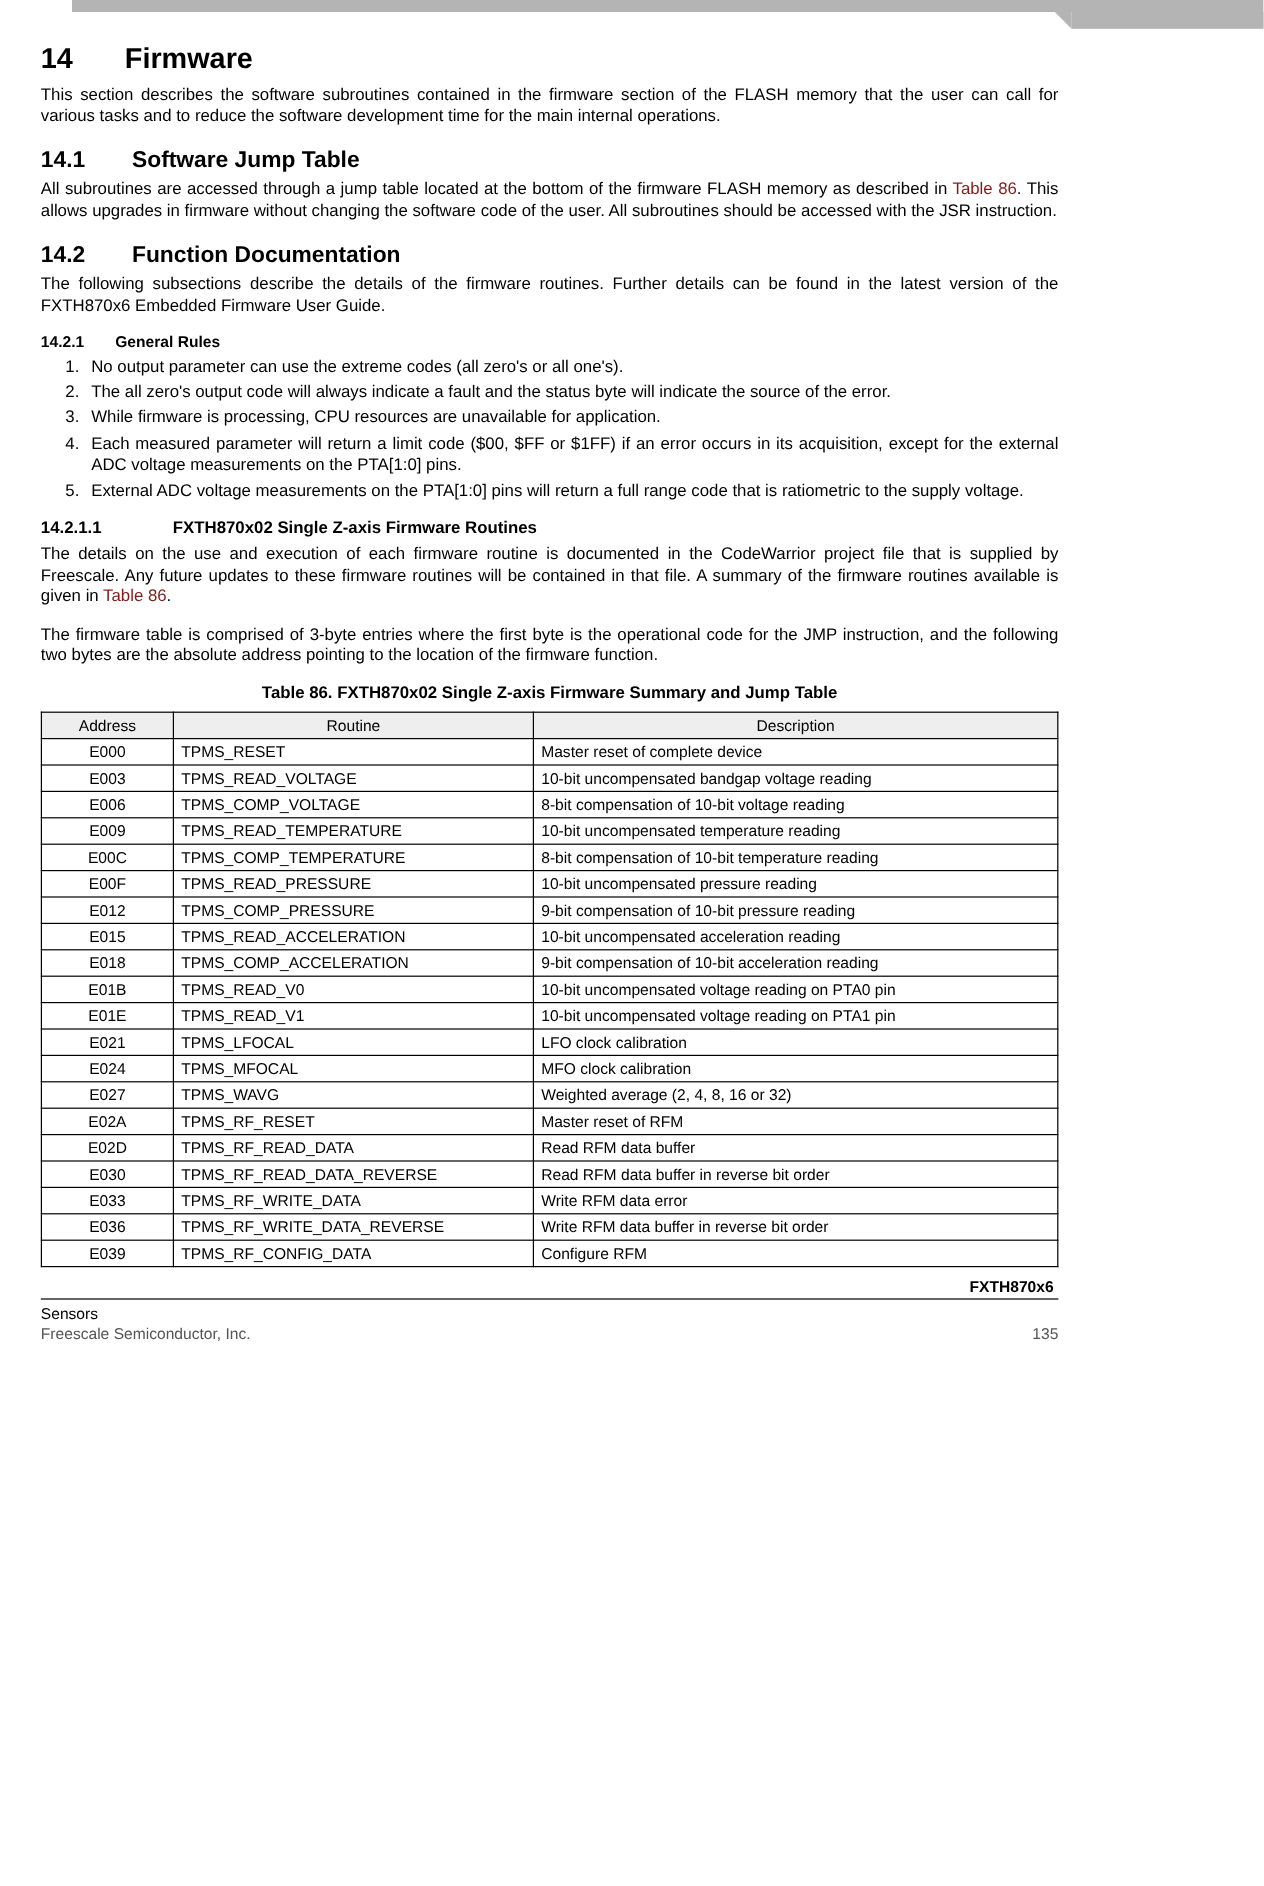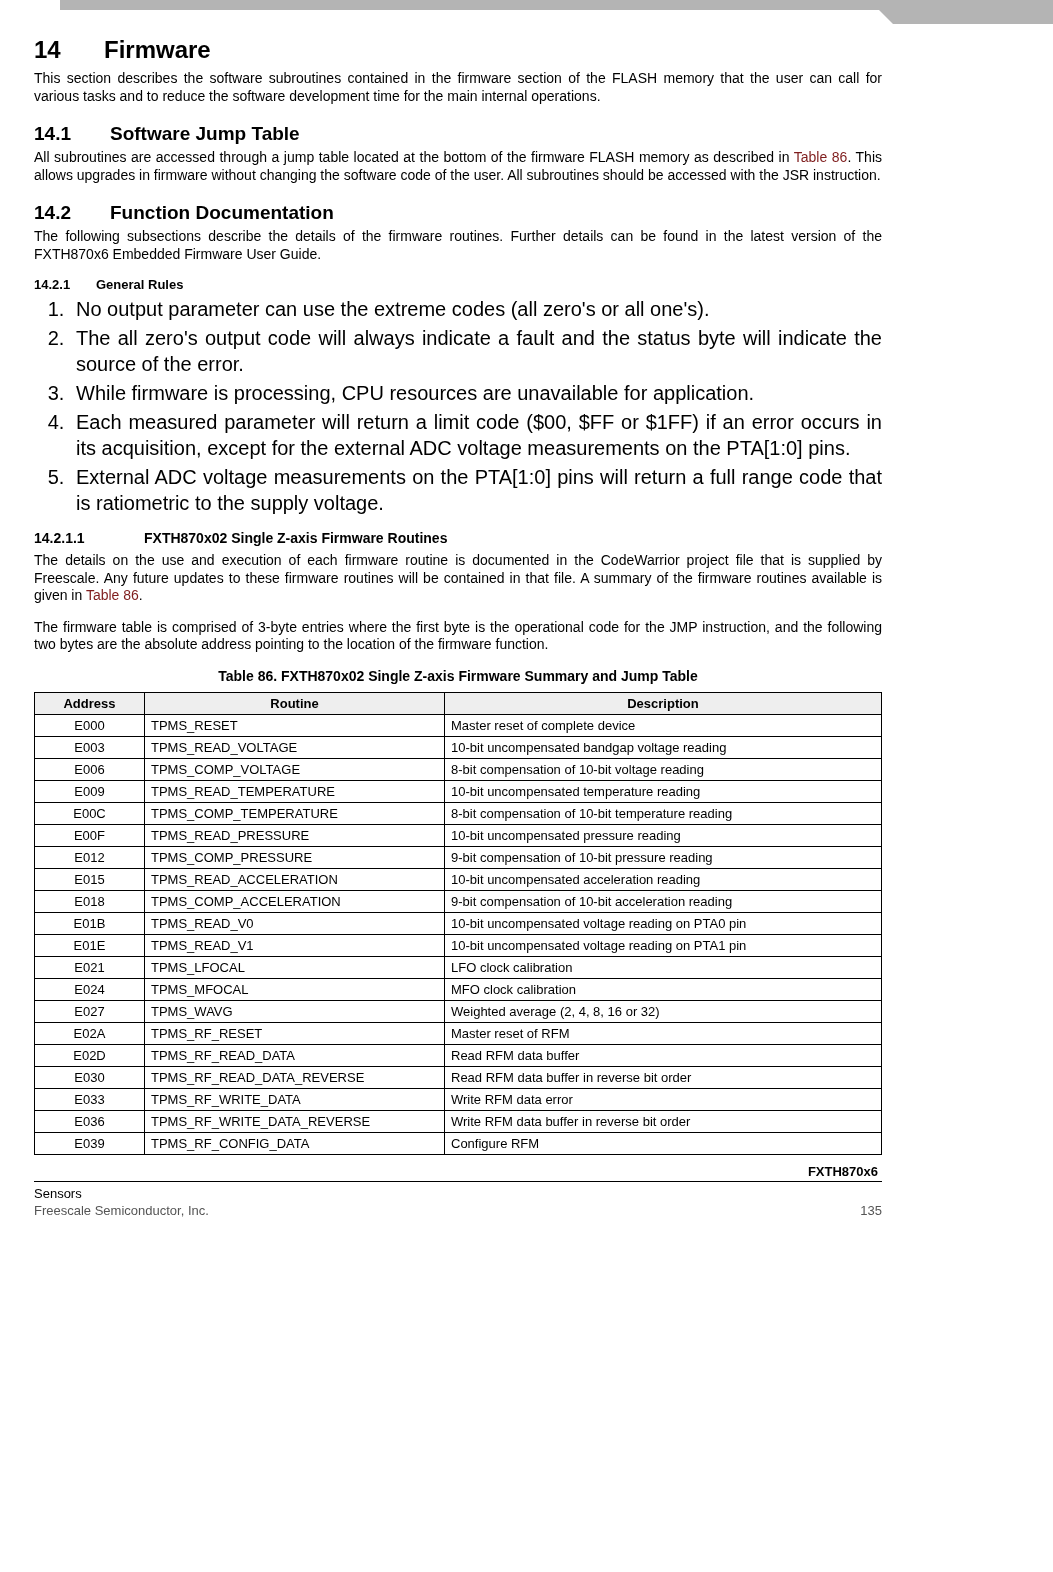--- a/index.html
+++ b/index.html
@@ -11,27 +11,27 @@
   .page { padding: 26px 34px 20px 34px; width: 916px; position: relative; }
   h1.chapter { font-size: 24px; font-weight: bold; margin: 0 0 6px 0; }
   h1.chapter .num { display:inline-block; width:70px; }
   p { font-size: 14px; line-height: 1.25; margin: 0 0 14px 0; text-align: justify; }
   h2 { font-size: 19px; font-weight: bold; margin: 18px 0 4px 0; }
   h2 .num { display:inline-block; width:76px; }
   h3 { font-size: 13px; font-weight: bold; margin: 10px 0 4px 0; }
   h3 .num { display:inline-block; width:62px; }
   h4 { font-size: 14px; font-weight: bold; margin: 10px 0 6px 0; }
   h4 .num { display:inline-block; width:110px; }
-  ol.rules { margin: 4px 0 14px 36px; padding: 0; font-size: 20px; line-height:1.3; text-align: justify; }
+  ol.rules { margin: 4px 0 14px 36px; padding: 0; font-size: 14px; line-height:1.3; text-align: justify; }
   ol.rules li { margin-bottom: 3px; padding-left: 6px; }
   .link { color: #7f1d1d; }
   table { border-collapse: collapse; width: 100%; font-size: 13px; margin-top:4px; }
   caption { text-align: center; font-weight: bold; font-size: 14px; padding-bottom: 8px; }
   th, td { border: 1px solid #000; padding: 3px 6px; }
-  th { background: #eeeeee; text-align: center; font-weight: bold; }
+  th { background: #eeeeee; text-align: center; font-weight: normal; }
   td.addr { text-align: center; width: 110px; }
   td.routine { width: 300px; }
   .footer { margin-top: 26px; border-top: 1px solid #000; padding-top: 4px; font-size: 13px; position: relative; }
   .footer .right { position: absolute; right: 4px; top: -18px; font-weight: bold; }
   .footer .line2 { display:flex; justify-content:space-between; color:#555; margin-top:2px; }
 </style>
 </head>
 <body>
 
 <div class="topbar"></div>

